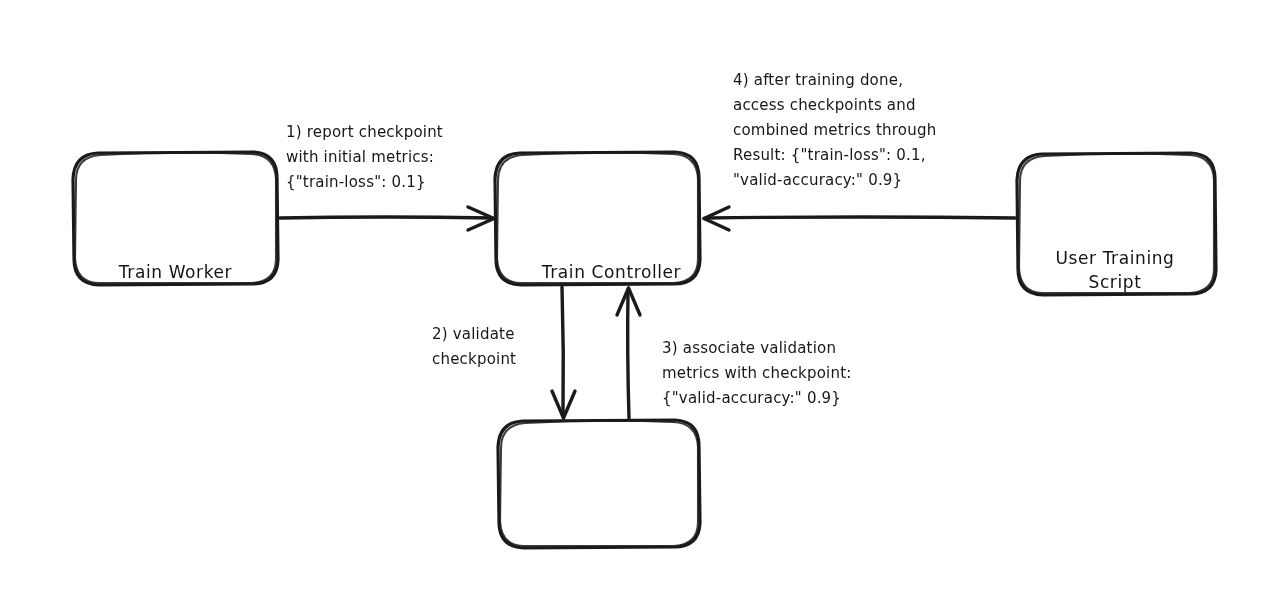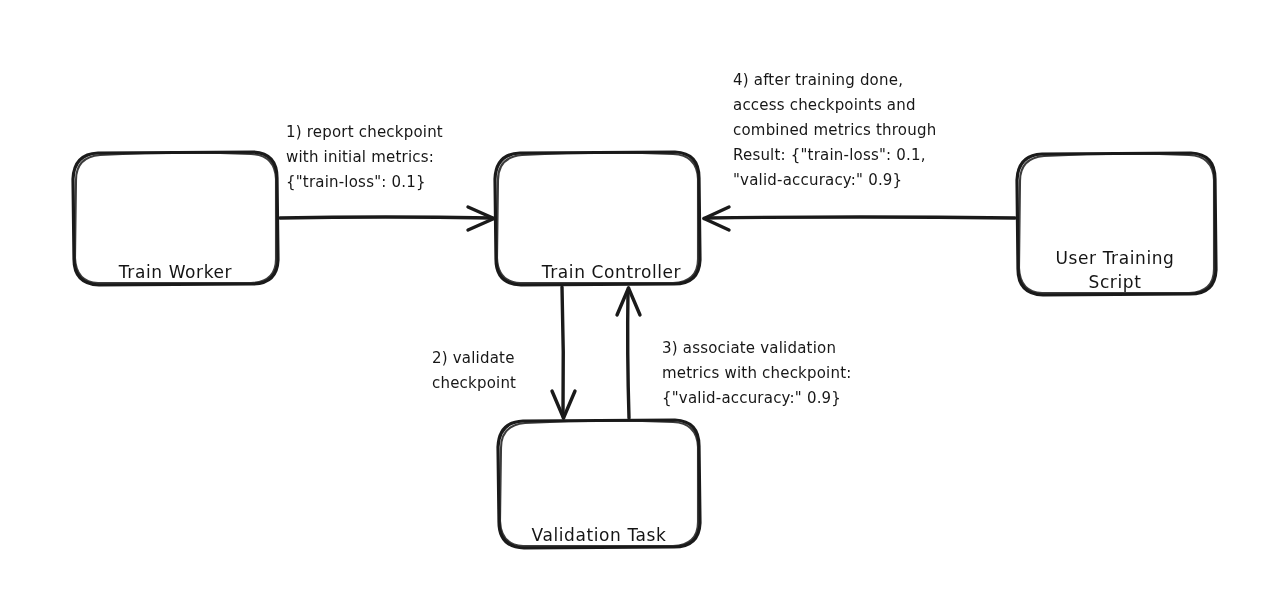--- a/index.html
+++ b/index.html
@@ -57,21 +57,21 @@
     position: absolute;
     color: #171717;
     font-family: "DejaVu Sans", sans-serif;
     font-size: 15px;
     line-height: 25px;
     letter-spacing: 0.2px;
     white-space: pre-line;
     pointer-events: auto;
   }
   #label-1 { left: 286px; top: 120px; }
-  #label-2 { left: 432px; top: 322px; margin-top: 24px; }
+  #label-2 { left: 432px; top: 322px; }
   #label-3 { left: 662px; top: 336px; }
   #label-4 { left: 733px; top: 68px;  }
 </style>
 </head>
 <body>
 
 <div id="canvas">
 
   <svg id="sketch" viewBox="0 0 1275 612" xmlns="http://www.w3.org/2000/svg">
     <g fill="none" stroke="#1a1a1a" stroke-width="3.2" stroke-linecap="round" stroke-linejoin="round">
@@ -129,23 +129,20 @@
 
   <div class="node" id="node-train-controller">
     <span class="node-label">Train Controller</span>
   </div>
 
   <div class="node" id="node-user-script">
     <span class="node-label">User Training
 Script</span>
   </div>
 
-  <div class="node" id="node-validation-task">
-    <span class="node-label">Validation Task</span>
-  </div>
 
   <div class="edge-label" id="label-1">1) report checkpoint
 with initial metrics:
 {"train-loss": 0.1}</div>
 
   <div class="edge-label" id="label-2">2) validate
 checkpoint</div>
 
   <div class="edge-label" id="label-3">3) associate validation
 metrics with checkpoint:

